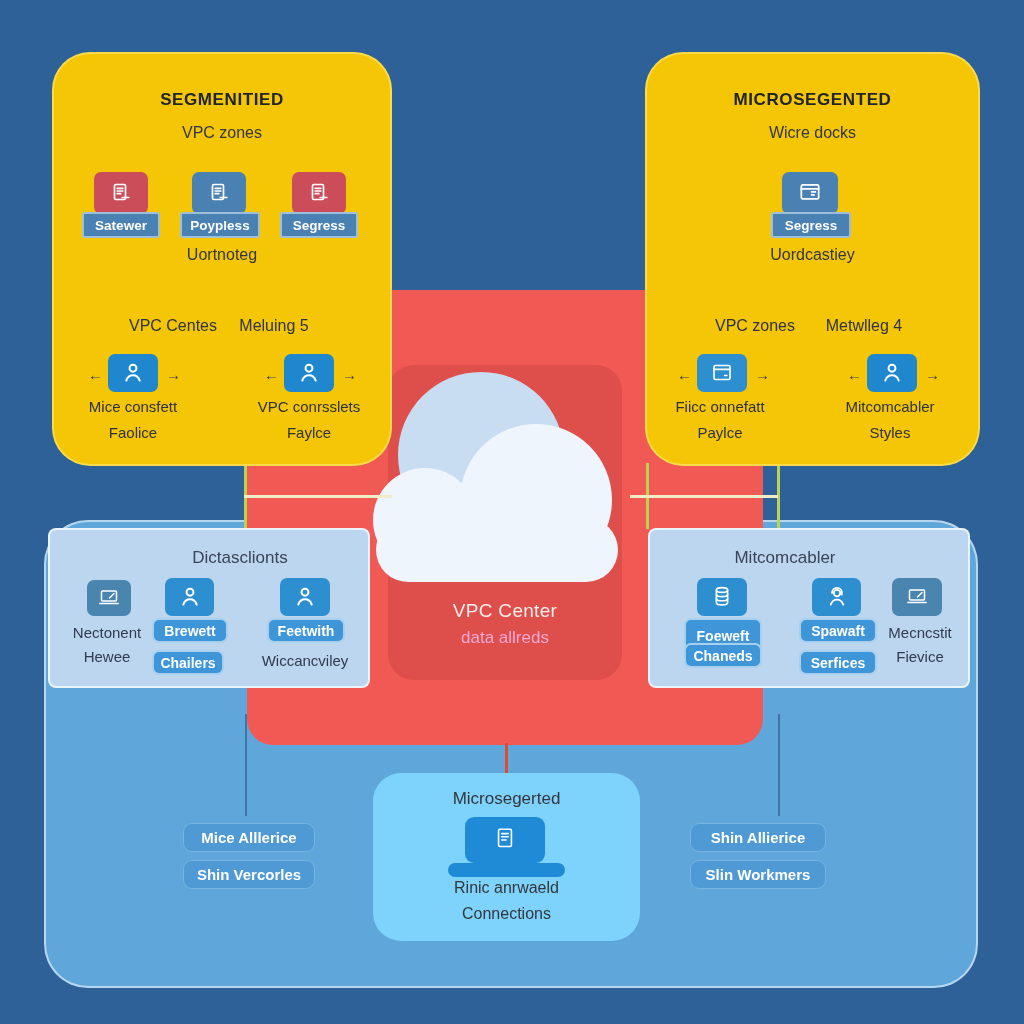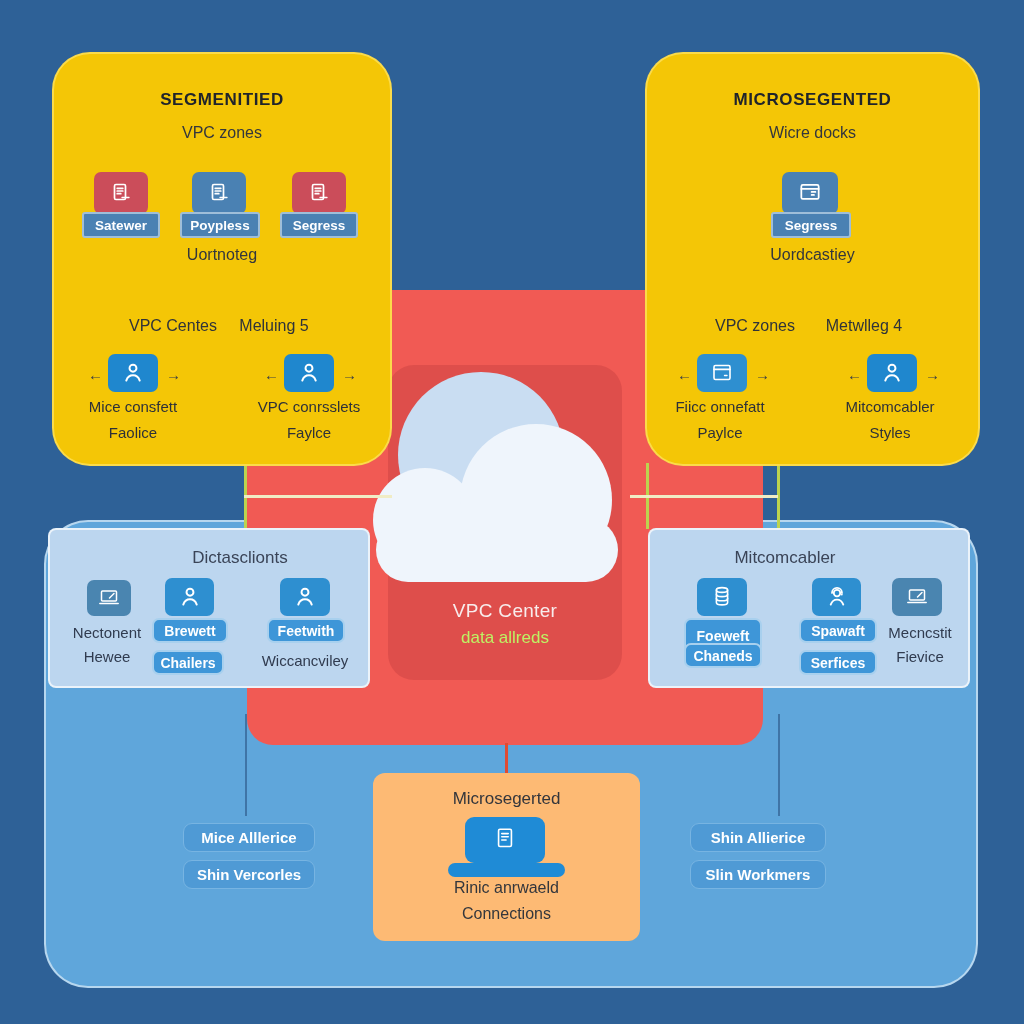--- a/index.html
+++ b/index.html
@@ -17,31 +17,31 @@
             border-radius:44px;border:2px solid rgba(255,255,255,.55)}
   .red-square{left:247px;top:290px;width:516px;height:455px;background:#F15A54;
               border-radius:8px 8px 26px 26px}
   .inner-red{left:388px;top:365px;width:234px;height:315px;background:#DE4E4B;border-radius:26px}
   .gold{background:#F4C606;border-radius:38px;border:2px solid rgba(255,230,110,.65)}
   .gold-tl{left:52px;top:52px;width:340px;height:414px}
   .gold-tr{left:645px;top:52px;width:335px;height:414px}
   .lightp{background:#BCD6EF;border-radius:8px;border:2px solid rgba(255,255,255,.7)}
   .light-l{left:48px;top:528px;width:322px;height:160px}
   .light-r{left:648px;top:528px;width:322px;height:160px}
-  .lemon{left:373px;top:773px;width:267px;height:168px;background:#fdba74;border-radius:12px}
+  .lemon{left:373px;top:773px;width:267px;height:168px;background:#7dd3fc;border-radius:28px}
 
   
   .yp-title{font-size:17px;font-weight:bold;color:#20242B;letter-spacing:.6px}
   .yp-sub{font-size:16px;color:#33363D}
   .yp-head{font-size:16px;color:#2F333A}
   .yp-label{font-size:15px;color:#2E3138;line-height:18px}
   .lp-title{font-size:17px;color:#3A4457}
   .lp-label{font-size:15px;color:#303B4F;line-height:18px}
   .cloud-text1{font-size:19px;color:#F8ECEC;letter-spacing:.3px}
-  .cloud-text2{font-size:17px;color:#bef264}
+  .cloud-text2{font-size:17px;color:#f9a8d4}
   .lemon-title{font-size:17px;color:#33363C}
   .lemon-label{font-size:16px;color:#33363C}
   .arrow{font-size:15px;color:#3A3E46}
 
   
   .tile{display:flex;align-items:center;justify-content:center;border-radius:7px}
   .tile-red{background:#CB4D5A}
   .tile-steel{background:#4A81B3}
   .tile-bright{background:#1F87CE}
   .tile-mid{background:#2E8FD0}

